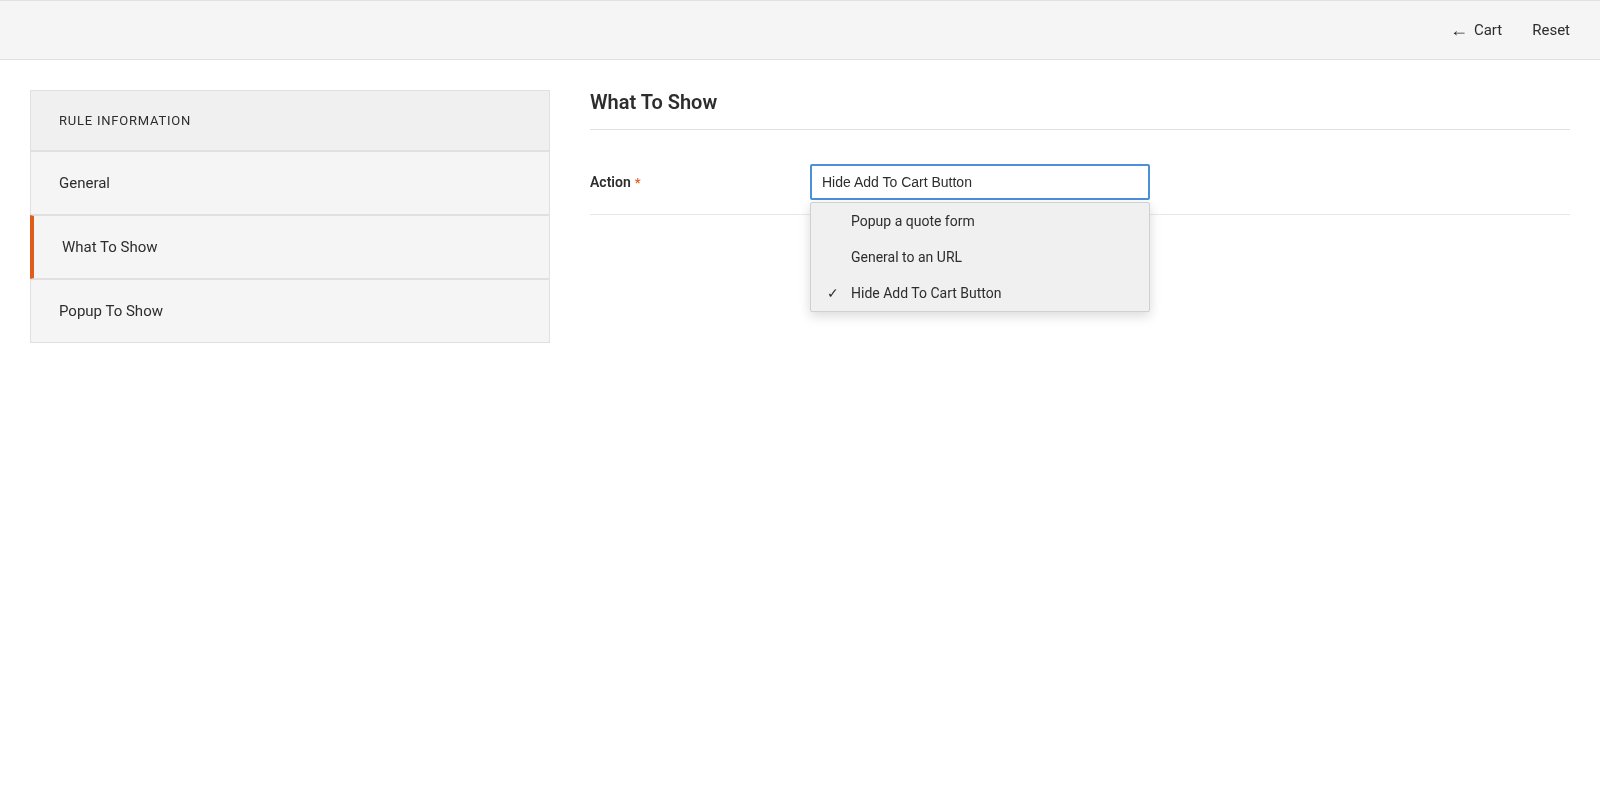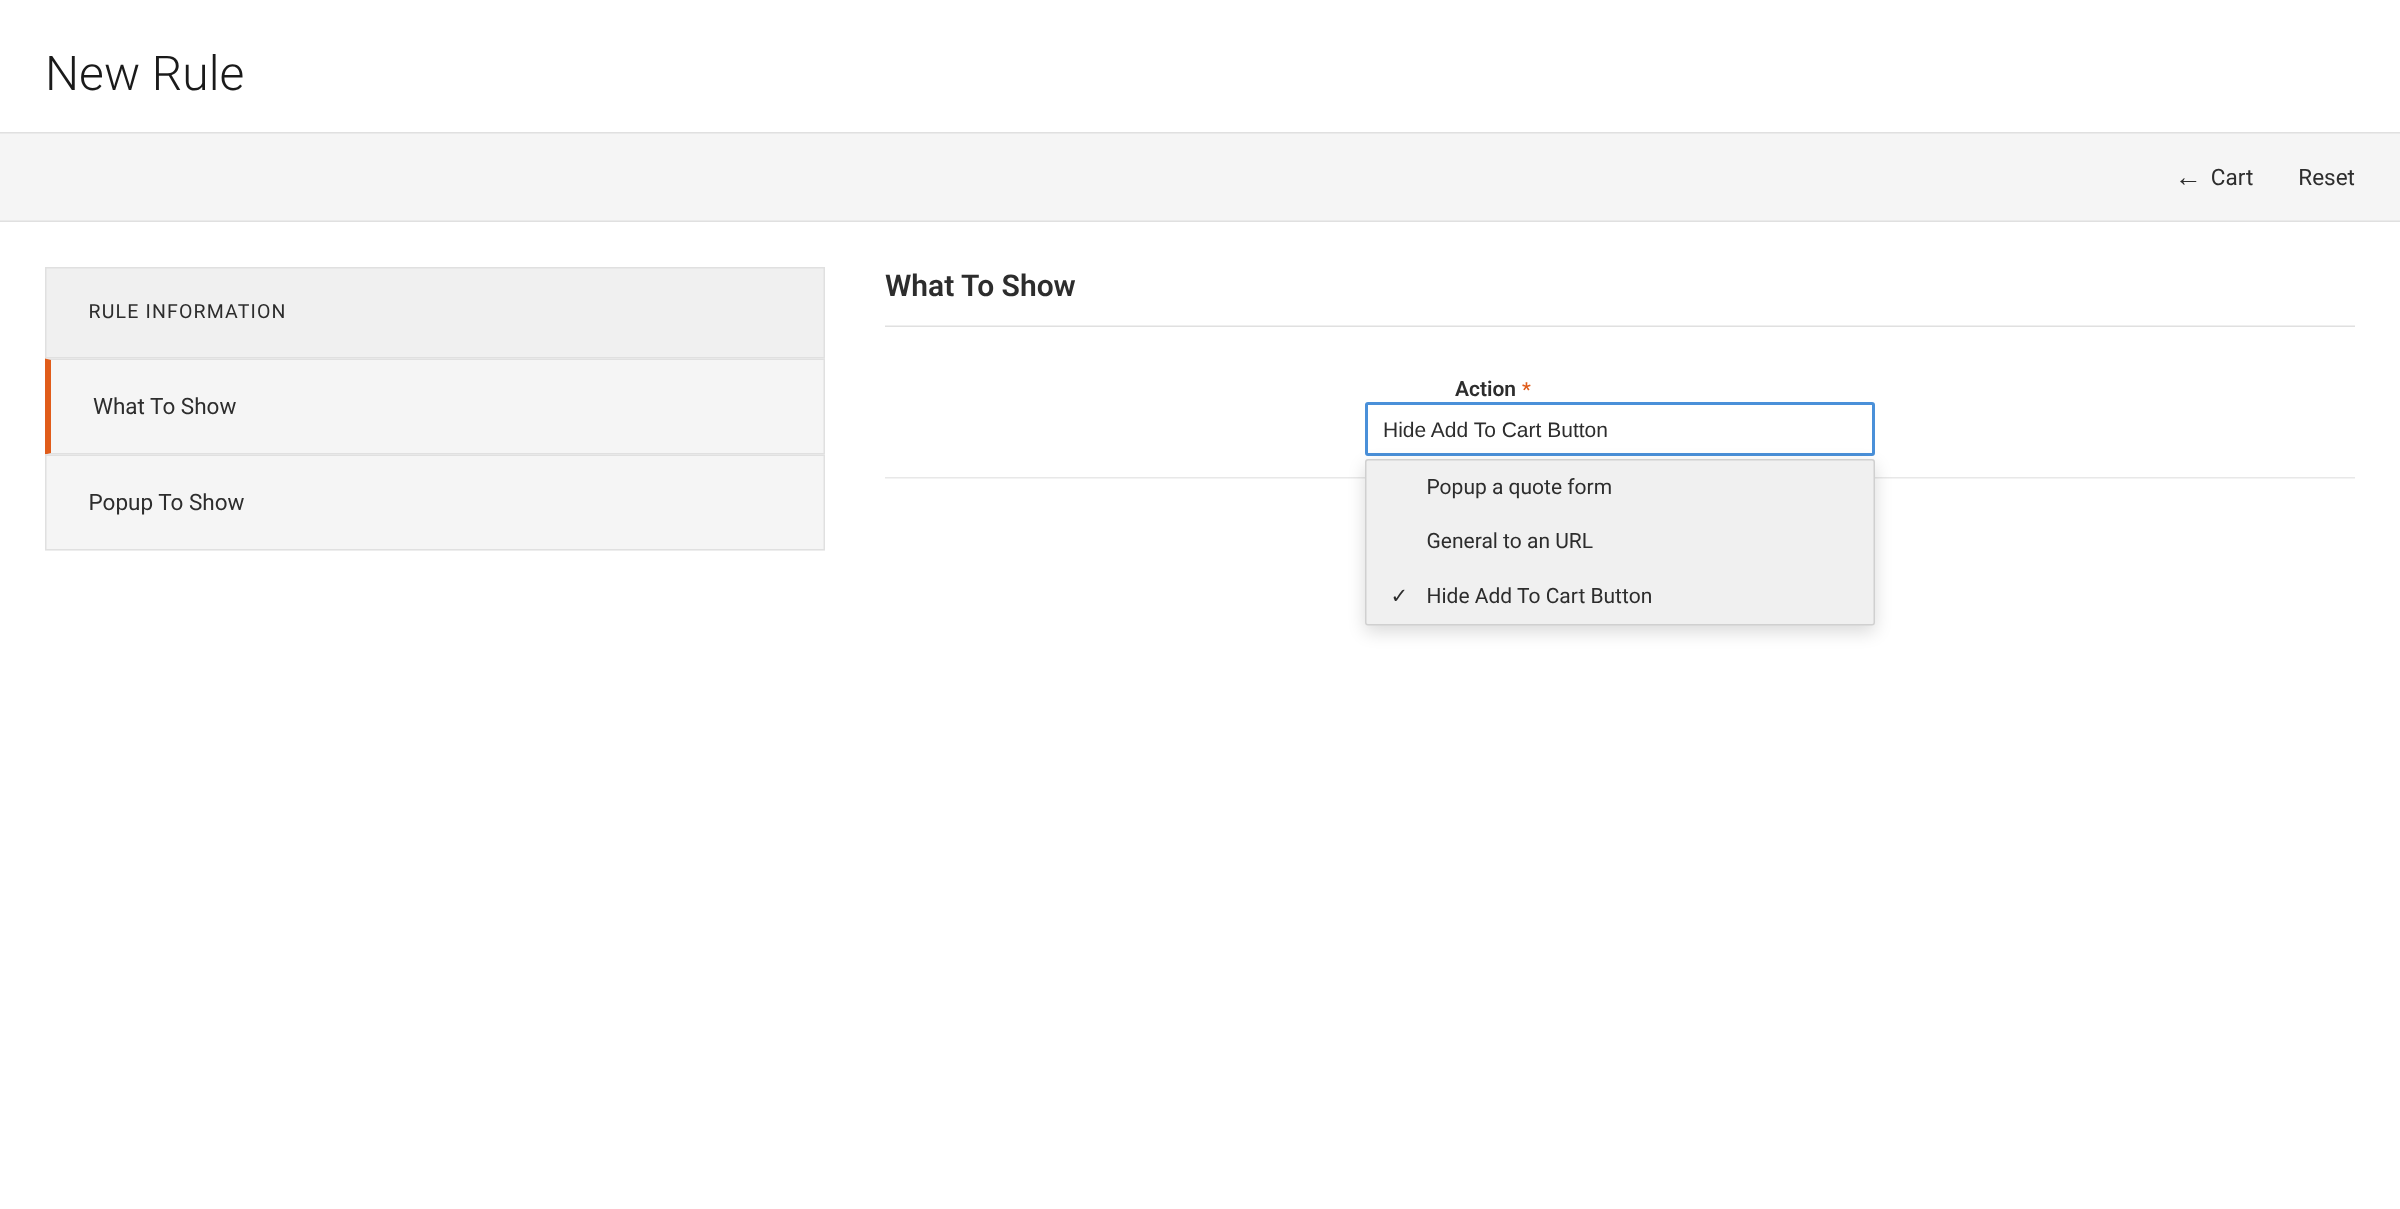--- a/index.html
+++ b/index.html
@@ -119,21 +119,20 @@
       font-weight: 600;
       color: #2d2d2d;
     }
 
     .form-row {
       display: flex;
       align-items: center;
       padding: 14px 0;
       border-bottom: 1px solid #e8e8e8;
       position: relative;
-      flex-direction: column;
     }
 
     .form-label {
       width: 220px;
       font-size: 14px;
       font-weight: 600;
       color: #2d2d2d;
       flex-shrink: 0;
       display: flex;
       align-items: center;
@@ -191,40 +190,42 @@
       font-size: 14px;
       color: #2d2d2d;
       width: 16px;
     }
   </style>
 </head>
 <body>
 
 <div class="page-wrapper">
 
-  <h1 class="page-title">New Rule</h1>
 
   <div class="toolbar-bar">
     <button class="toolbar-btn">
       <span class="arrow">←</span>
       <span>Cart</span>
     </button>
     <button class="toolbar-btn">
       <span>Reset</span>
     </button>
   </div>
 
   <div class="content-area">
 
     <div class="steps-sidebar">
 
       <div class="step-item rule-info">
         <div class="step-header">RULE INFORMATION</div>
       </div>
 
+      <div class="step-item">
+        <div class="step-label">General</div>
+      </div>
 
       <div class="step-item active">
         <div class="step-label">What To Show</div>
       </div>
 
       <div class="step-item">
         <div class="step-label">Popup To Show</div>
       </div>
 
     </div>

